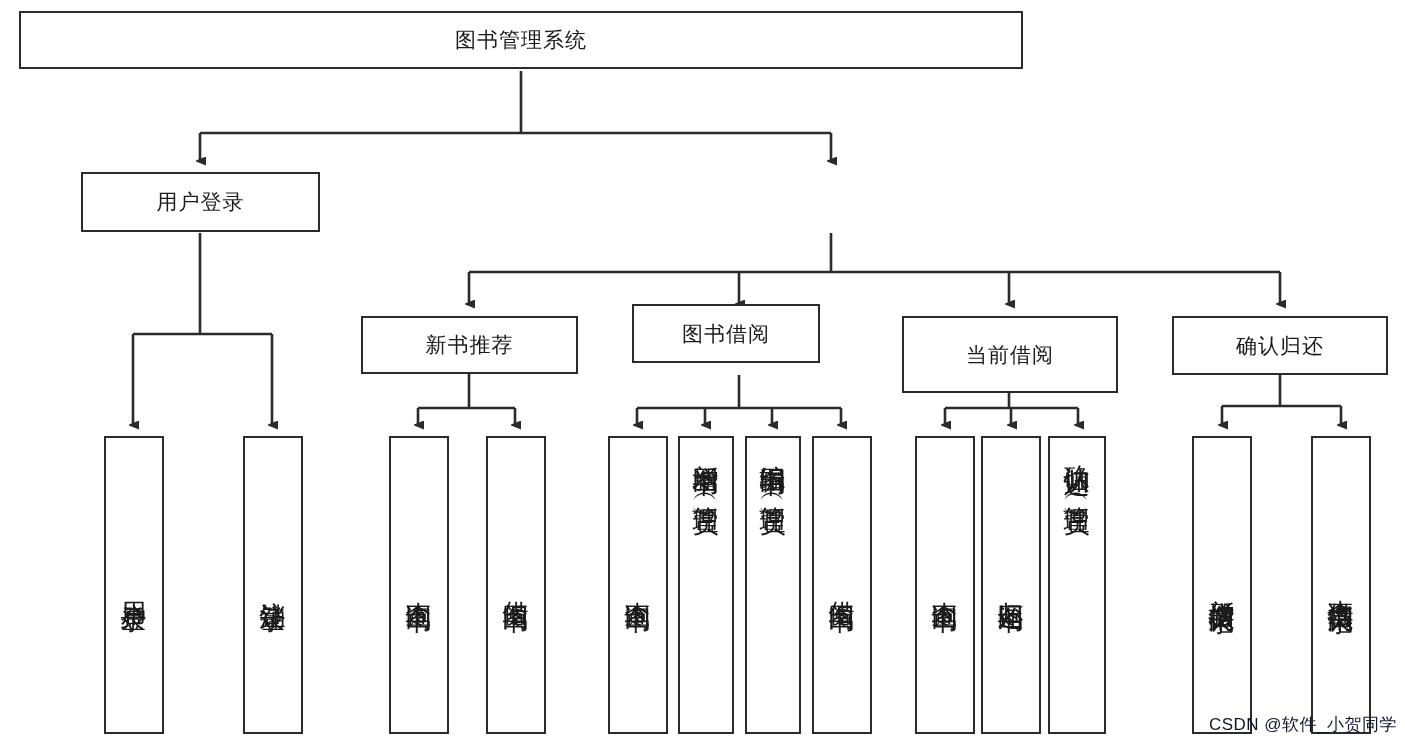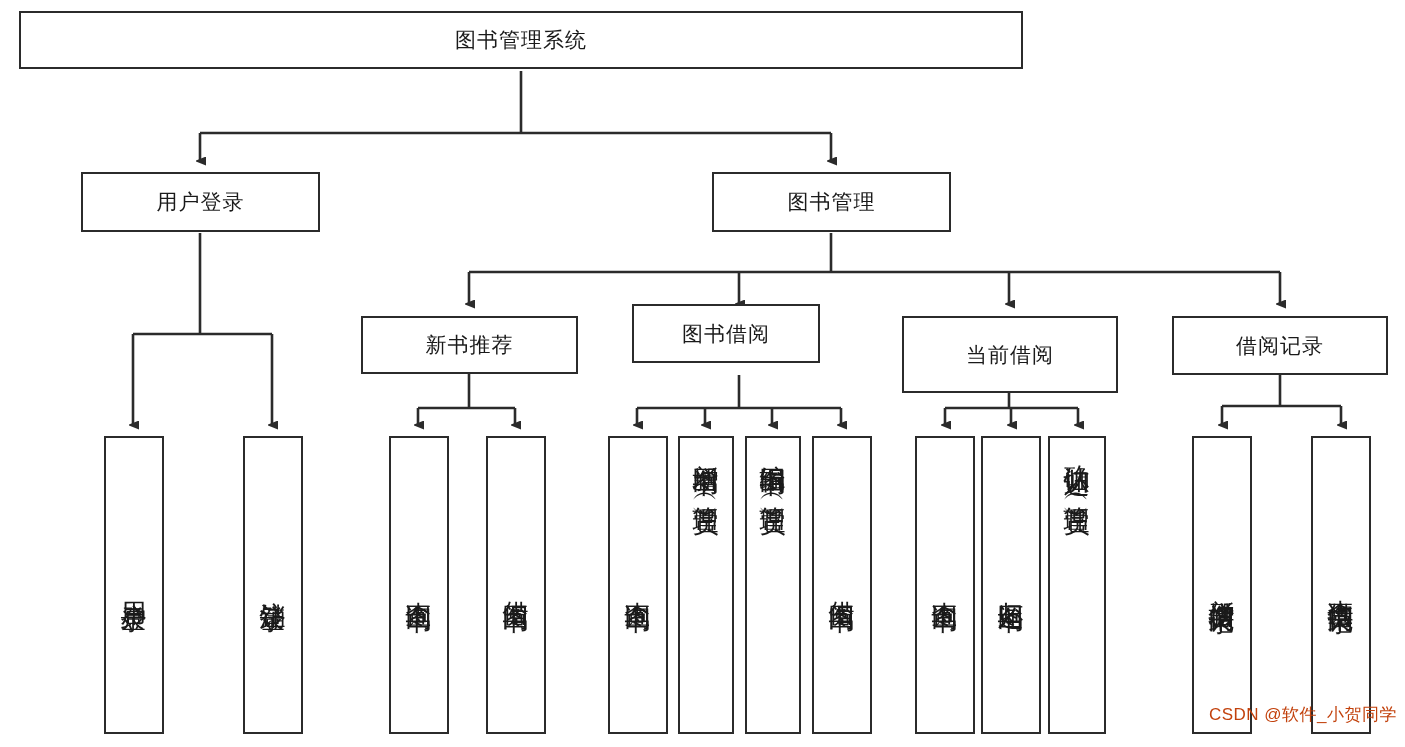--- a/index.html
+++ b/index.html
@@ -56,23 +56,23 @@
     white-space: pre;
     color: #1a1a1a;
   }
   .node-v.center-v {
     align-items: center;
     padding-top: 0;
   }
   #watermark {
     position: absolute;
     right: 8px;
-    bottom: 21px;
+    bottom: 11px;
     font-size: 17px;
-    color: #c2410c;
+    color: #0f172a;
     letter-spacing: 0.5px;
     white-space: nowrap;
     margin-top: 32px;
   }
 </style>
 </head>
 <body>
 
 <div id="diagram-root">
 
@@ -127,38 +127,35 @@
   </svg>
 
   <div class="node node-h" style="left:19px; top:11px; width:1004px; height:58px;">
     <span>图书管理系统</span>
   </div>
 
   <div class="node node-h" style="left:81px; top:172px; width:239px; height:60px;">
     <span>用户登录</span>
   </div>
 
-  <div class="node node-h" style="left:712px; top:172px; width:239px; height:60px;">
-    <span>图书管理</span>
-  </div>
 
   <div class="node node-h" style="left:361px; top:316px; width:217px; height:58px;font-family:Liberation Mono, monospace;">
     <span>新书推荐</span>
   </div>
 
   <div class="node node-h" style="left:632px; top:304px; width:188px; height:59px;">
     <span>图书借阅</span>
   </div>
 
   <div class="node node-h" style="left:902px; top:316px; width:216px; height:77px;">
     <span>当前借阅</span>
   </div>
 
   <div class="node node-h" style="left:1172px; top:316px; width:216px; height:59px;">
-    <span>借阅记录</span>
+    <span>确认归还</span>
   </div>
 
   <div class="node node-v center-v" style="left:104px; top:436px; width:60px; height:298px;">
     <span class="vlabel">用户登录</span>
   </div>
 
   <div class="node node-v center-v" style="left:243px; top:436px; width:60px; height:298px;">
     <span class="vlabel">注销登录</span>
   </div>
 

